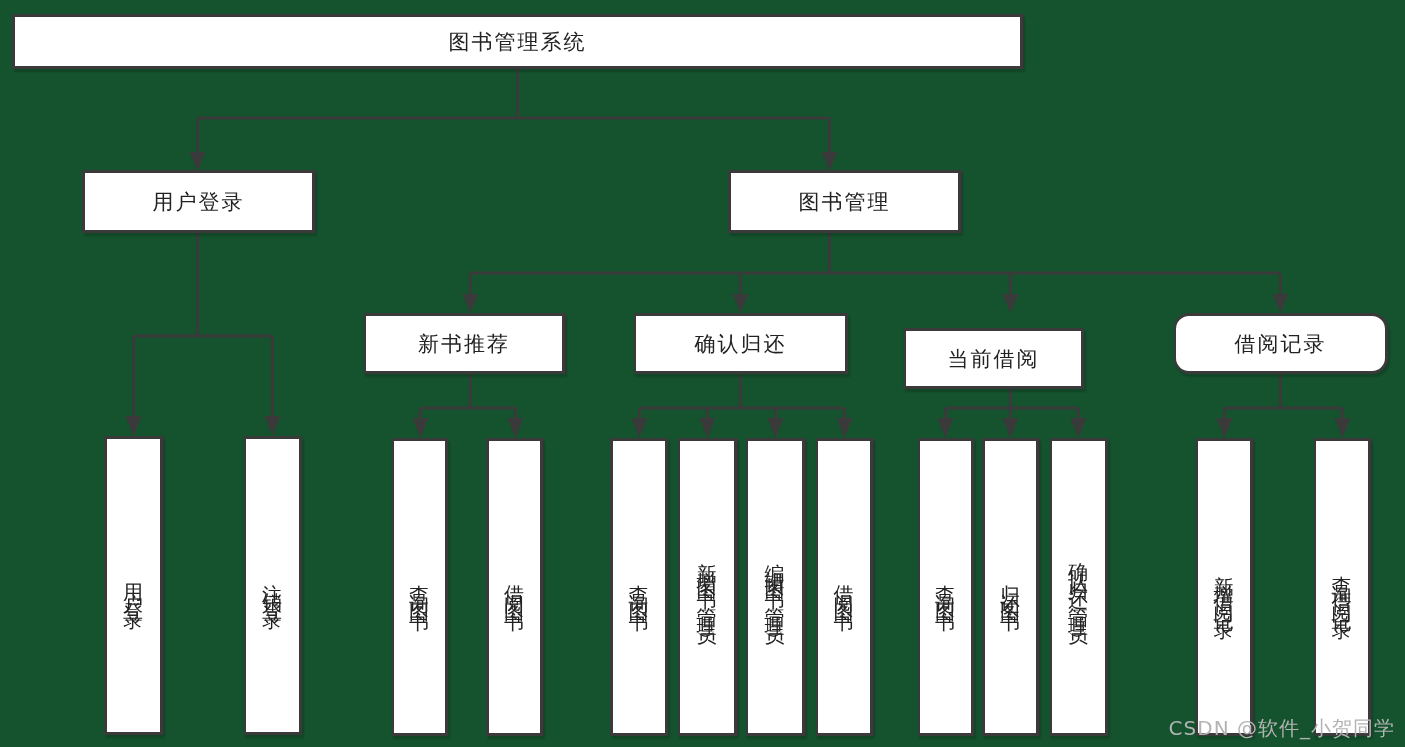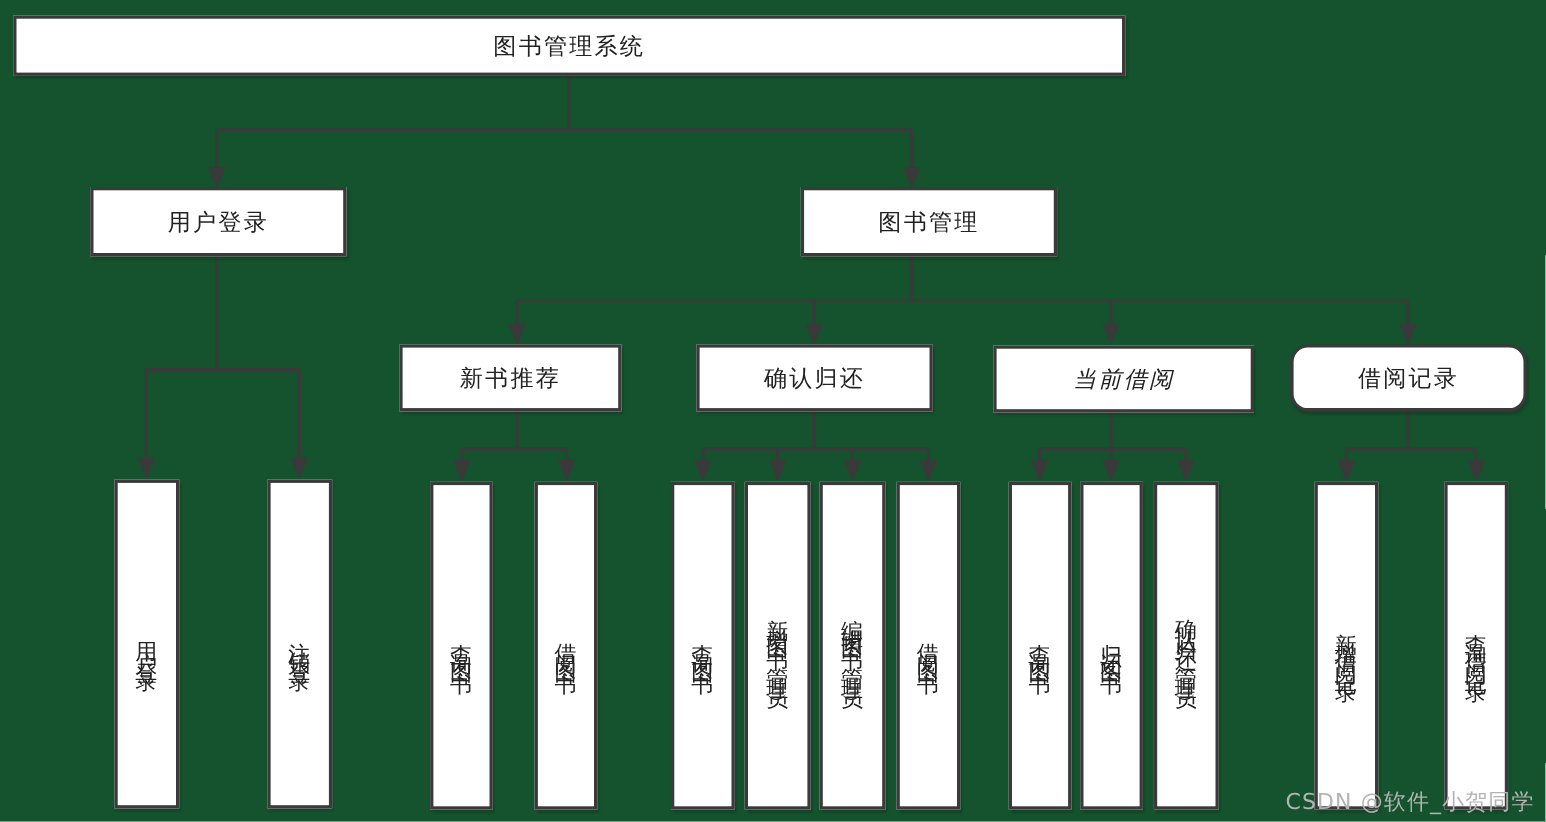--- a/index.html
+++ b/index.html
@@ -106,21 +106,21 @@
   <div class="hbox" style="left:728px;top:170px;width:233px;height:63px;">
     <span>图书管理</span>
   </div>
 
   <div class="hbox" style="left:363px;top:313px;width:202px;height:61px;">
     <span>新书推荐</span>
   </div>
   <div class="hbox" style="left:633px;top:313px;width:215px;height:61px;">
     <span>确认归还</span>
   </div>
-  <div class="hbox" style="left:903px;top:314px;width:237px;height:61px;font-style:italic;">
+  <div class="hbox" style="left:903px;top:328px;width:181px;height:61px;">
     <span>当前借阅</span>
   </div>
   <div class="hbox" style="left:1173px;top:313px;width:215px;height:61px;border-radius:16px;">
     <span>借阅记录</span>
   </div>
 
   <div class="vbox" style="left:104px;top:436px;width:59px;height:299px;">
     <span>用户登录</span>
   </div>
   <div class="vbox" style="left:243px;top:436px;width:59px;height:299px;">

